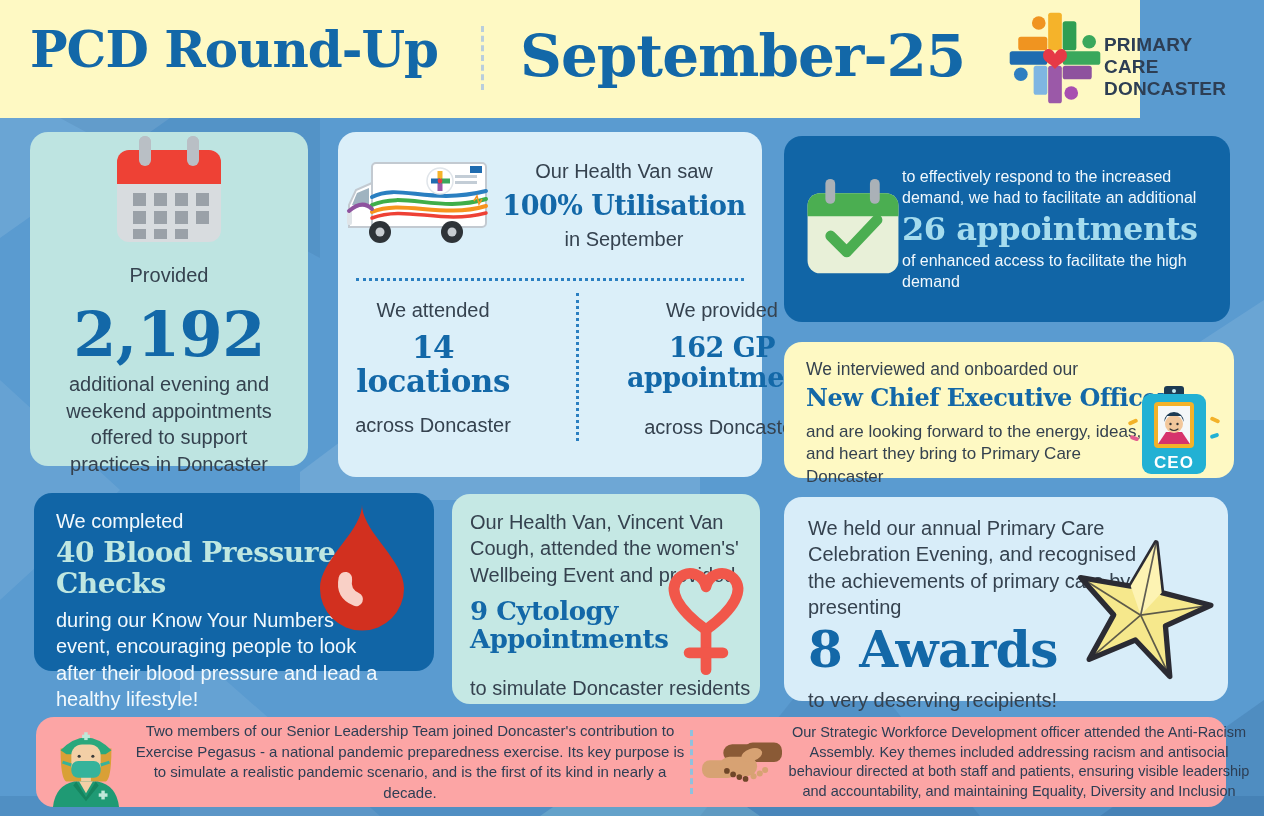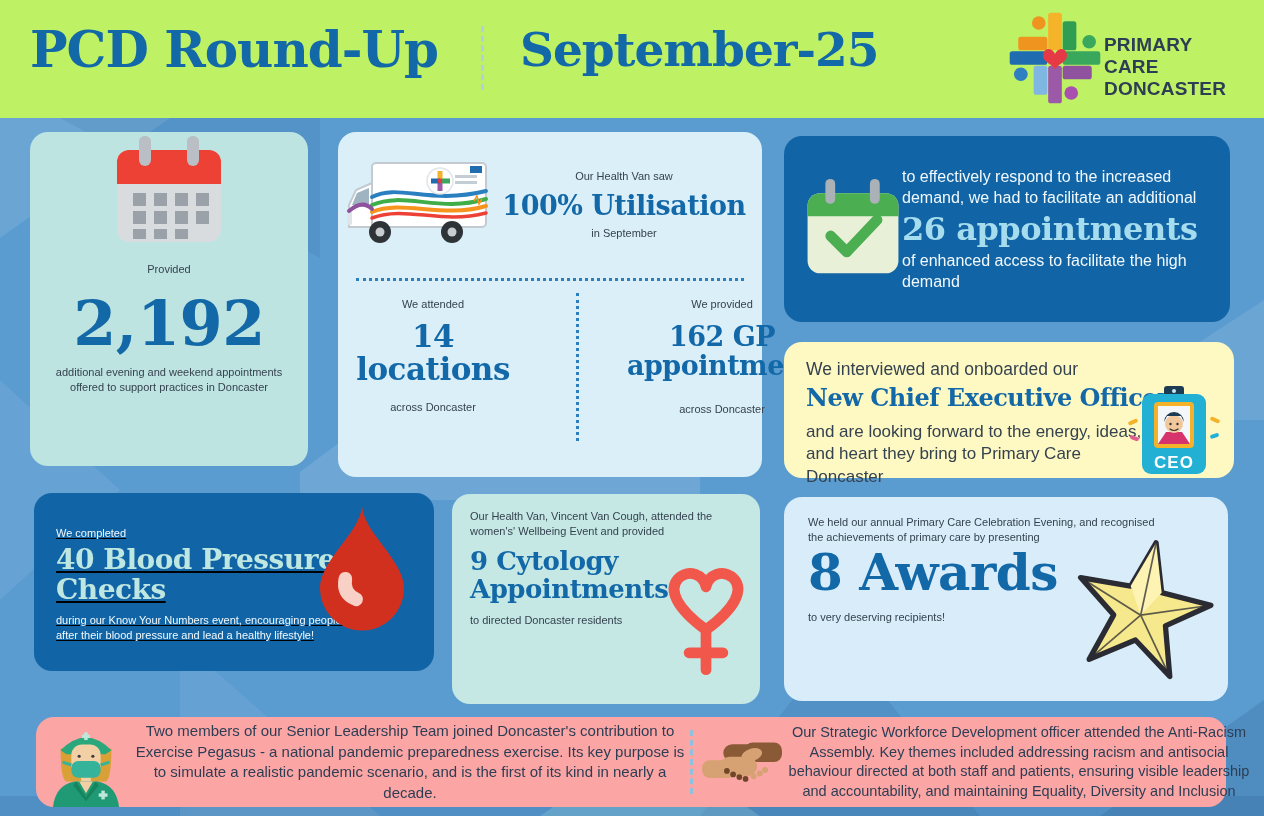--- a/index.html
+++ b/index.html
@@ -4,45 +4,45 @@
 <style>
   * { margin:0; padding:0; box-sizing:border-box; }
   html,body { width:1264px; height:816px; }
   body { font-family:"Liberation Sans", sans-serif; overflow:hidden; }
   .canvas { position:relative; width:1264px; height:816px; background:#5a9bd0; overflow:hidden; }
 
   
   .facet { position:absolute; }
 
   
-  .header { position:absolute; left:0; top:0; width:1264px; height:118px; background:#bef264; z-index:5; }
+  .header { position:absolute; left:0; top:0; width:1140px; height:118px; background:#fef9c3; z-index:5; }
   .hdr-title { position:absolute; left:30px; top:20px; font-family:"DejaVu Serif", serif; font-weight:bold; font-size:50px; letter-spacing:-1px; color:#1368a8; }
   .hdr-divider { position:absolute; left:481px; top:26px; height:64px; border-left:3px dashed #b9cedd; }
-  .hdr-date { position:absolute; left:520px; top:22px; font-family:"DejaVu Serif", serif; font-weight:bold; font-size:47px; letter-spacing:-1px; color:#1368a8; }
+  .hdr-date { position:absolute; left:520px; top:22px; font-family:"DejaVu Serif", serif; font-weight:bold; font-size:58px; letter-spacing:-1px; color:#1368a8; }
   .logo-wrap { position:absolute; left:1008px; top:8px; width:225px; height:100px; }
   .logo-text { position:absolute; left:96px; top:26px; color:#2d3e54; font-weight:bold; font-size:19px; line-height:1.15; letter-spacing:0.2px; }
 
   
   .card { position:absolute; border-radius:18px; z-index:4; }
   .mint  { background:#bee4e1; }
   .pale-blue { background:#dbeff9; }
   .dark-blue { background:#1165a6; }
   .pale-cyan { background:#fef9c3; }
   .mint2 { background:#c5e8e4; }
   .pale-blue2 { background:#d8edf9; }
 
-  .intro, .bodytext { color:#35424f; font-size:11px; line-height:1.32; }
+  .intro, .bodytext { color:#35424f; font-size:20px; line-height:1.32; }
   .headline { font-family:"DejaVu Serif", serif; font-weight:bold; color:#1368a8; letter-spacing:-0.5px; line-height:1.08; }
   .on-dark .intro, .on-dark .bodytext { color:#f2f9fd; }
 
   
   .card1 { left:30px; top:132px; width:278px; height:334px; text-align:center; padding-top:4px; }
   .card1 .intro { margin-top:14px; }
   .card1 .headline { font-size:62px; margin-top:14px; }
-  .card1 .bodytext { margin:8px auto 0; width:240px; }
+  .card1 .bodytext { margin:2px auto 0; width:240px; }
 
   
   .card2 { left:338px; top:132px; width:424px; height:345px; }
   .card2-top { display:flex; align-items:center; height:146px; }
   .van-box { width:156px; flex:none; padding-left:6px; }
   .van-text { flex:1; text-align:center; padding-right:8px; }
   .van-text .headline { font-size:27px; margin:7px 0 6px; white-space:nowrap; }
   .dotted-hr { margin:0 18px; border-top:3px dotted #2a7fc1; }
   .card2-cols { display:flex; height:190px;gap:48px; }
   .c2col { flex:1; text-align:center; padding-top:16px; }
@@ -60,28 +60,28 @@
   .card3 .headline { font-size:32px; color:#a5dcee; margin:4px 0 3px; white-space:nowrap; }
   .card3 .bodytext { font-size:16px; }
 
   
   .card4 { left:784px; top:342px; width:450px; height:136px; padding:16px 0 0 22px; }
   .card4 .intro { font-size:17.5px; }
   .card4 .headline { font-size:24px; margin:4px 0 10px; white-space:nowrap; }
   .card4 .bodytext { font-size:17px; width:352px; }
 
   
-  .card5 { left:34px; top:493px; width:400px; height:178px; padding:33px 0 0 22px;text-decoration:underline; }
+  .card5 { left:34px; top:493px; width:400px; height:178px; padding:15px 0 0 22px; }
   .card5 .headline { font-size:28px; color:#bfe7e1; width:280px; margin:4px 0 8px; }
   .card5 .bodytext { width:330px; }
 
   
   .card6 { left:452px; top:494px; width:308px; height:210px; padding:15px 0 0 18px; }
   .card6 .intro { width:282px; }
-  .card6 .headline { font-size:26px; width:250px; margin:9px 0 10px; }
+  .card6 .headline { font-size:26px; width:250px; margin:9px 0 22px; }
 
   
   .card7 { left:784px; top:497px; width:444px; height:204px; padding:18px 0 0 24px; }
   .card7 .intro { width:348px; }
   .card7 .headline { font-size:50px; margin:2px 0 10px; white-space:nowrap; }
 
   
   .strip { left:36px; top:717px; width:1190px; height:90px; background:#fca5a5; }
   .strip .ltext { position:absolute; left:96px; top:50%; transform:translateY(-50%); width:556px; text-align:center; font-size:15px; color:#2d3e54; line-height:1.38; }
   .strip .rtext { position:absolute; left:752px; top:50%; transform:translateY(-50%); width:462px; text-align:center; font-size:14.5px; color:#2d3e54; line-height:1.36; }
@@ -278,21 +278,21 @@
       <svg width="88" height="146" viewBox="0 0 90 130">
         <path d="M45 0 C45 28 2 56 2 86 a43 43 0 0 0 86 0 C88 56 45 28 45 0 Z" fill="#d2301f"></path>
         <path d="M28 76 q-3 15 11 21" stroke="#f9d0c6" stroke-width="14" fill="none" stroke-linecap="round"></path>
       </svg>
     </div>
   </div>
 
   <div class="card mint2 card6">
     <div class="intro">Our Health Van, Vincent Van Cough, attended the women's' Wellbeing Event and provided</div>
     <div class="headline">9 Cytology Appointments</div>
-    <div class="bodytext">to directed Doncaster residents</div>
+    <div class="bodytext">to simulate Doncaster residents</div>
     <div style="position:absolute; right:8px; top:56px;">
       <svg width="92" height="132" viewBox="0 0 120 168">
         <g stroke="#f1574a" stroke-width="14" fill="none" stroke-linecap="round" stroke-linejoin="round">
           <path d="M60 102 C22 74 10 50 24 35 C38 22 57 30 60 46 C63 30 82 22 96 35 C110 50 98 74 60 102 Z"></path>
           <line x1="60" y1="104" x2="60" y2="154"></line>
           <line x1="38" y1="132" x2="82" y2="132"></line>
         </g>
       </svg>
     </div>
   </div>

